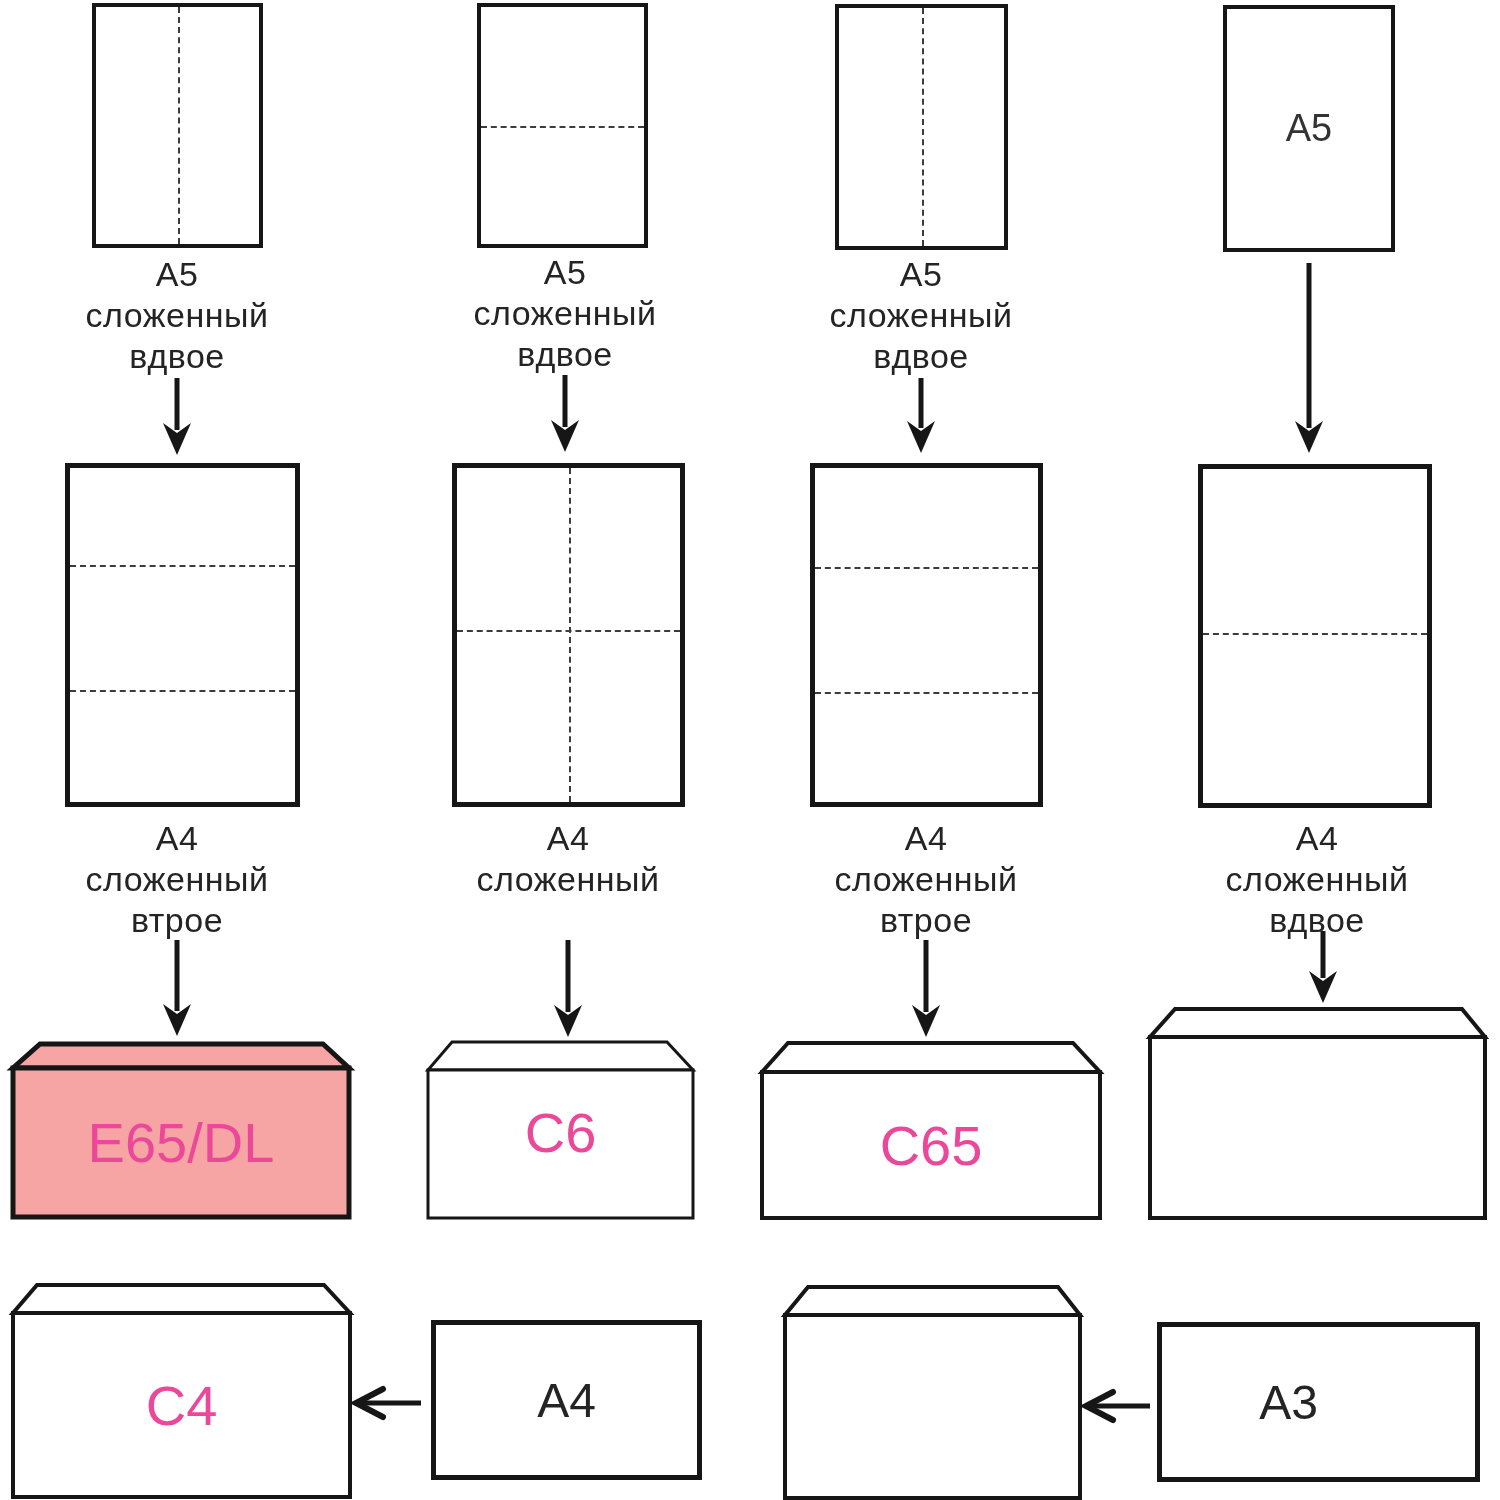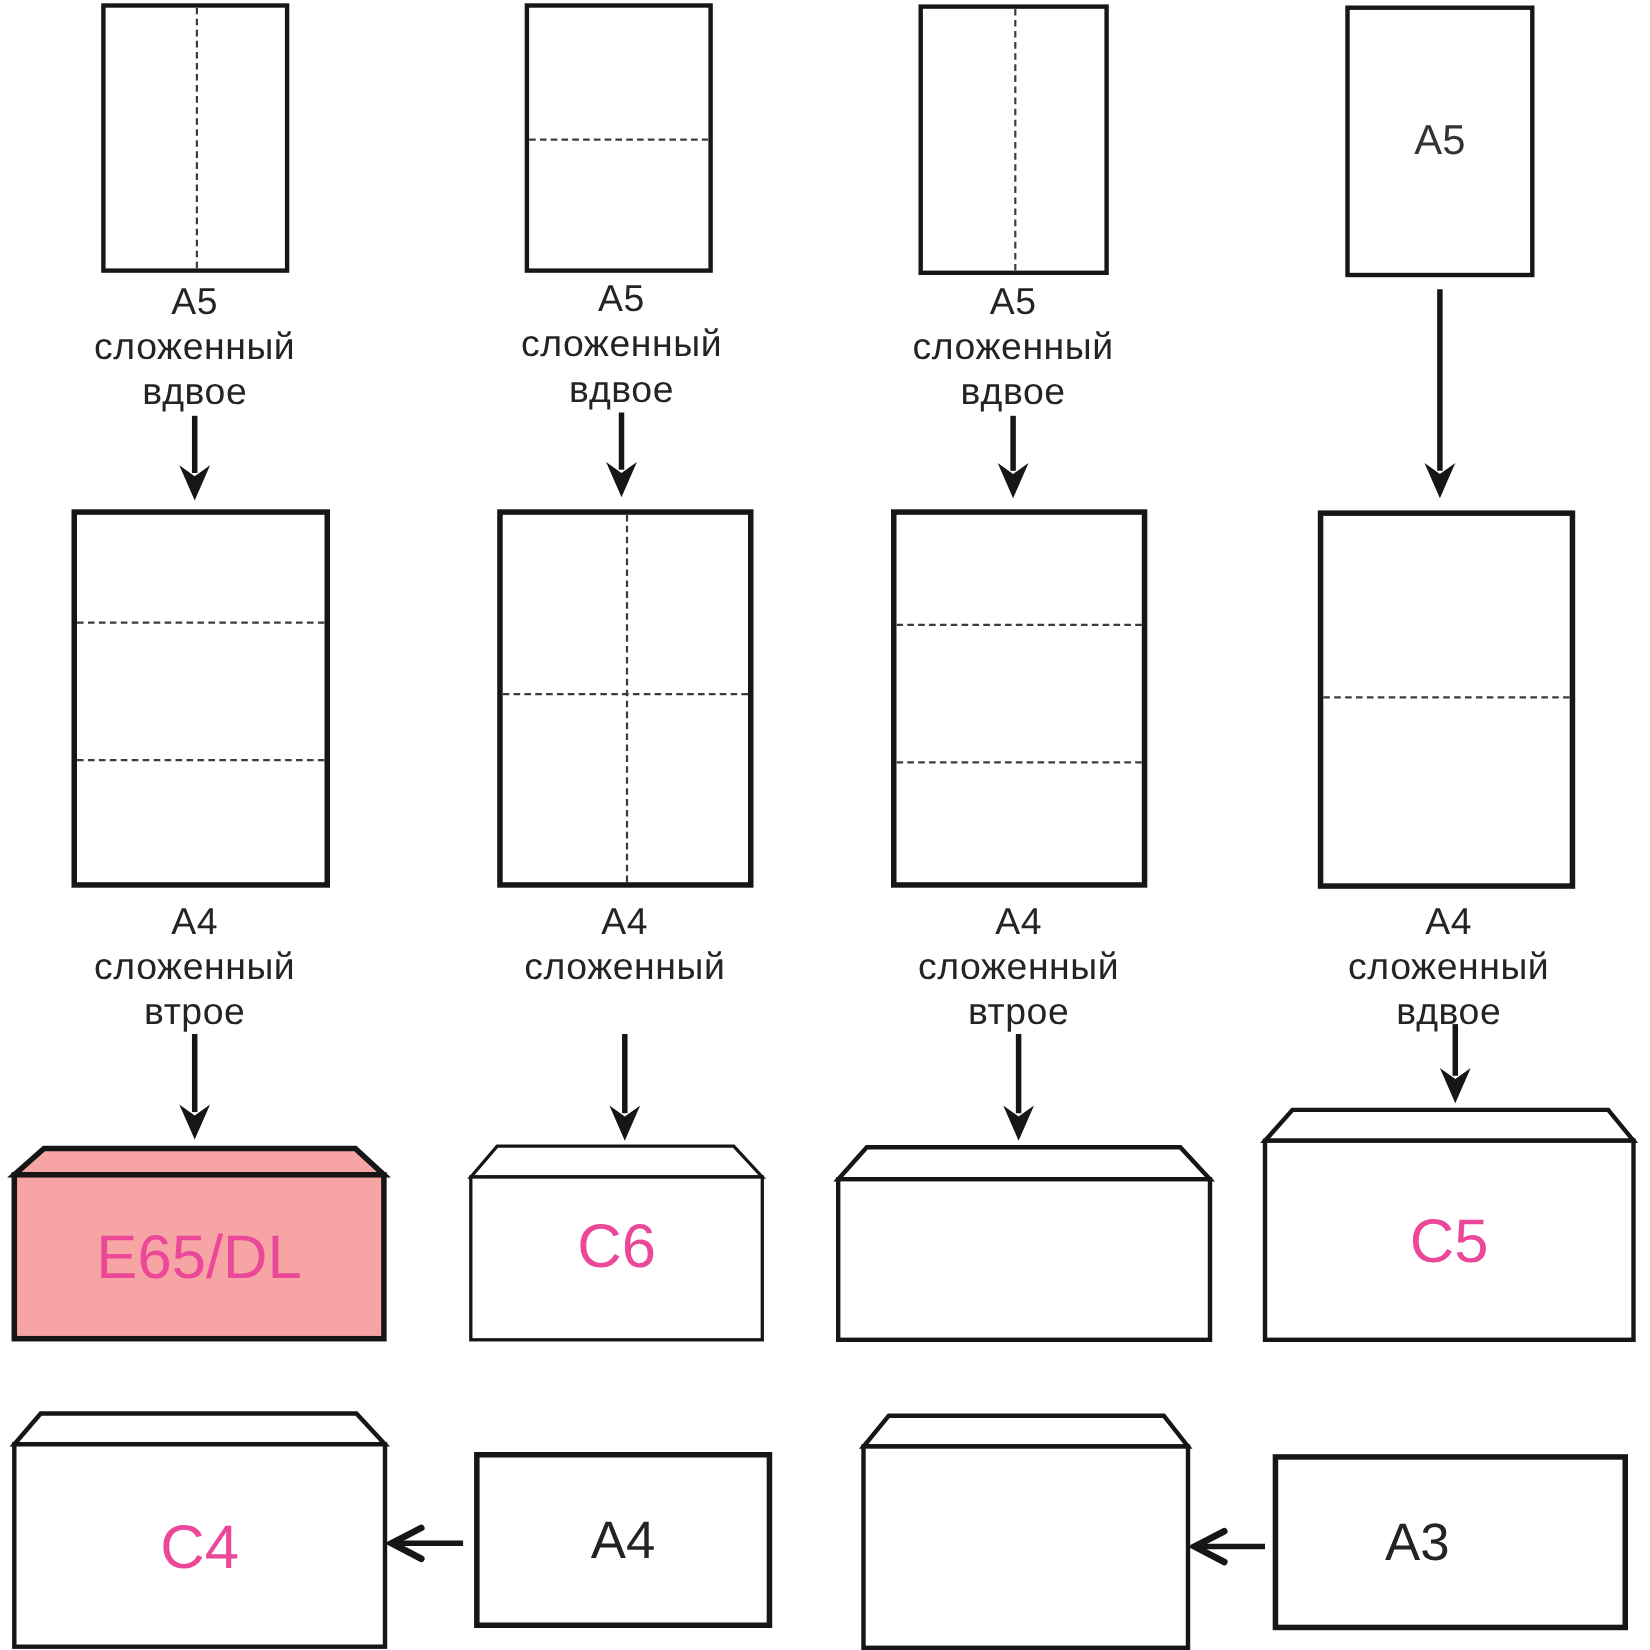--- a/index.html
+++ b/index.html
@@ -111,26 +111,26 @@
   <svg class="env-svg" style="left:423px;top:1036px;" width="276" height="188" viewBox="0 0 276 188">
     <polygon points="29,6 244,6 270,34 5,34" fill="#ffffff" stroke="#161616" stroke-width="3"></polygon>
     <rect x="5" y="34" width="265" height="148" fill="#ffffff" stroke="#161616" stroke-width="3"></rect>
   </svg>
   <div class="env-label" style="left:428px;top:1070px;width:265px;height:124px;">C6</div>
 
   <svg class="env-svg" style="left:757px;top:1037px;" width="349" height="187" viewBox="0 0 349 187">
     <polygon points="31,6 316,6 343,35 5,35" fill="#ffffff" stroke="#161616" stroke-width="4"></polygon>
     <rect x="5" y="35" width="338" height="146" fill="#ffffff" stroke="#161616" stroke-width="4"></rect>
   </svg>
+  <div class="env-label" style="left:762px;top:1072px;width:338px;height:146px;">C65</div>
 
   <svg class="env-svg" style="left:1145px;top:1003px;" width="346" height="221" viewBox="0 0 346 221">
     <polygon points="30,6 317,6 340,34 5,34" fill="#ffffff" stroke="#161616" stroke-width="4"></polygon>
     <rect x="5" y="34" width="335" height="181" fill="#ffffff" stroke="#161616" stroke-width="4"></rect>
   </svg>
-  <div class="env-label" style="left:1150px;top:1037px;width:335px;height:181px;">C5</div>
 
   <svg class="env-svg" style="left:8px;top:1279px;" width="348" height="224" viewBox="0 0 348 224">
     <polygon points="29,6 316,6 342,34 5,34" fill="#ffffff" stroke="#161616" stroke-width="4"></polygon>
     <rect x="5" y="34" width="337" height="184" fill="#ffffff" stroke="#161616" stroke-width="4"></rect>
   </svg>
   <div class="env-label" style="left:13px;top:1313px;width:337px;height:184px;">C4</div>
 
   <div class="paper thick" style="left:431px;top:1320px;width:271px;height:160px;"></div>
   <div class="rect-label" style="left:431px;top:1320px;width:271px;height:160px;">A4</div>
 

